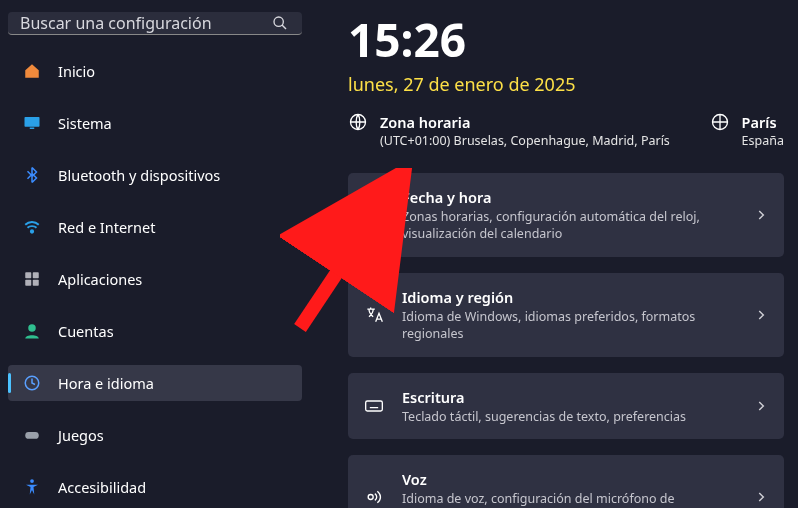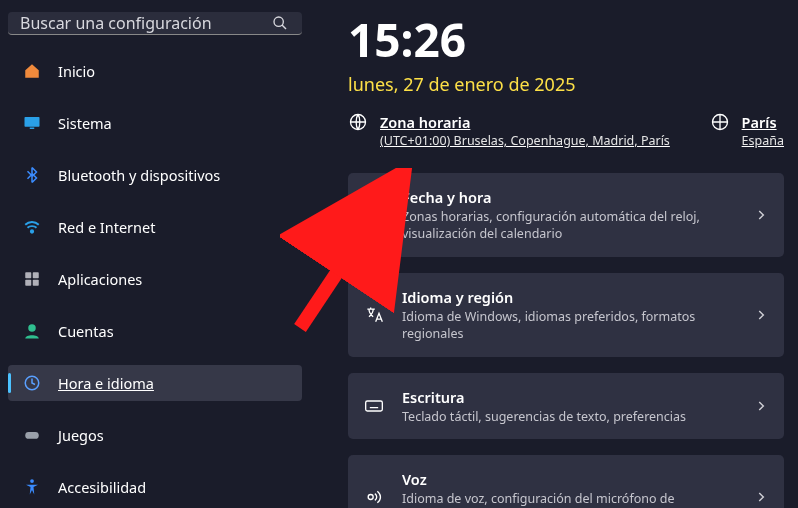--- a/index.html
+++ b/index.html
@@ -5,31 +5,31 @@
   * { margin: 0; padding: 0; box-sizing: border-box; font-family: "Segoe UI", system-ui, sans-serif; }
   body { background: #1a1c2a; color: #ffffff; width: 798px; height: 508px; overflow: hidden; display: flex; }
   
   .sidebar { width: 310px; padding: 12px 8px 0 8px; display: flex; flex-direction: column; }
   .search-box { display: flex; align-items: center; background: #2b2d3c; border-radius: 4px; border-bottom: 1px solid #888; padding: 0 12px; height: 34px; margin-bottom: 18px; }
   .search-input { flex: 1; background: transparent; border: none; outline: none; color: #d8d8de; font-size: 16px; }
   .search-input::placeholder { color: #d8d8de; }
   
   .nav { display: flex; flex-direction: column; gap: 16px; }
   .nav-item { display: flex; align-items: center; gap: 16px; padding: 8px 14px; border-radius: 4px; cursor: pointer; font-size: 14.5px; color: #fff; }
-  .nav-item.active { background: #363848; position: relative; text-decoration: underline; }
+  .nav-item.active { background: #363848; position: relative; }
   .nav-item.active::before { content:""; position:absolute; left:0; top:8px; bottom:8px; width:3px; background:#4cc2ff; border-radius:2px; }
   .nav-icon { width: 20px; height: 20px; display: inline-flex; align-items: center; justify-content: center; }
 
   .main { flex: 1; padding: 8px 14px 0 38px; overflow: hidden; }
   .clock { font-size: 46px; font-weight: 700; }
   .date { font-size: 18px; color: #fde047; margin-top: 2px; margin-bottom: 16px; }
 
   .info-row { display: flex; align-items: flex-start; gap: 10px; margin-bottom: 24px; }
   .info-block { display: flex; align-items: flex-start; gap: 12px; }
-  .info-block .txt { display: flex; flex-direction: column; text-decoration: underline; }
+  .info-block .txt { display: flex; flex-direction: column; }
   .info-title { font-size: 14.5px; font-weight: 600; }
   .info-sub { font-size: 12.5px; color: #e5e5e5; }
 
   .card { background: #2f3142; border-radius: 5px; padding: 14px 16px; display: flex; align-items: center; gap: 18px; margin-bottom: 16px; cursor: pointer; }
   .card-body { flex: 1; }
   .card-title { font-size: 14.5px; font-weight: 600; margin-bottom: 2px; }
   .card-sub { font-size: 12.5px; color: #c6c6ce; line-height: 1.35; }
   .chev { color: #d0d0d6; }
 
   

